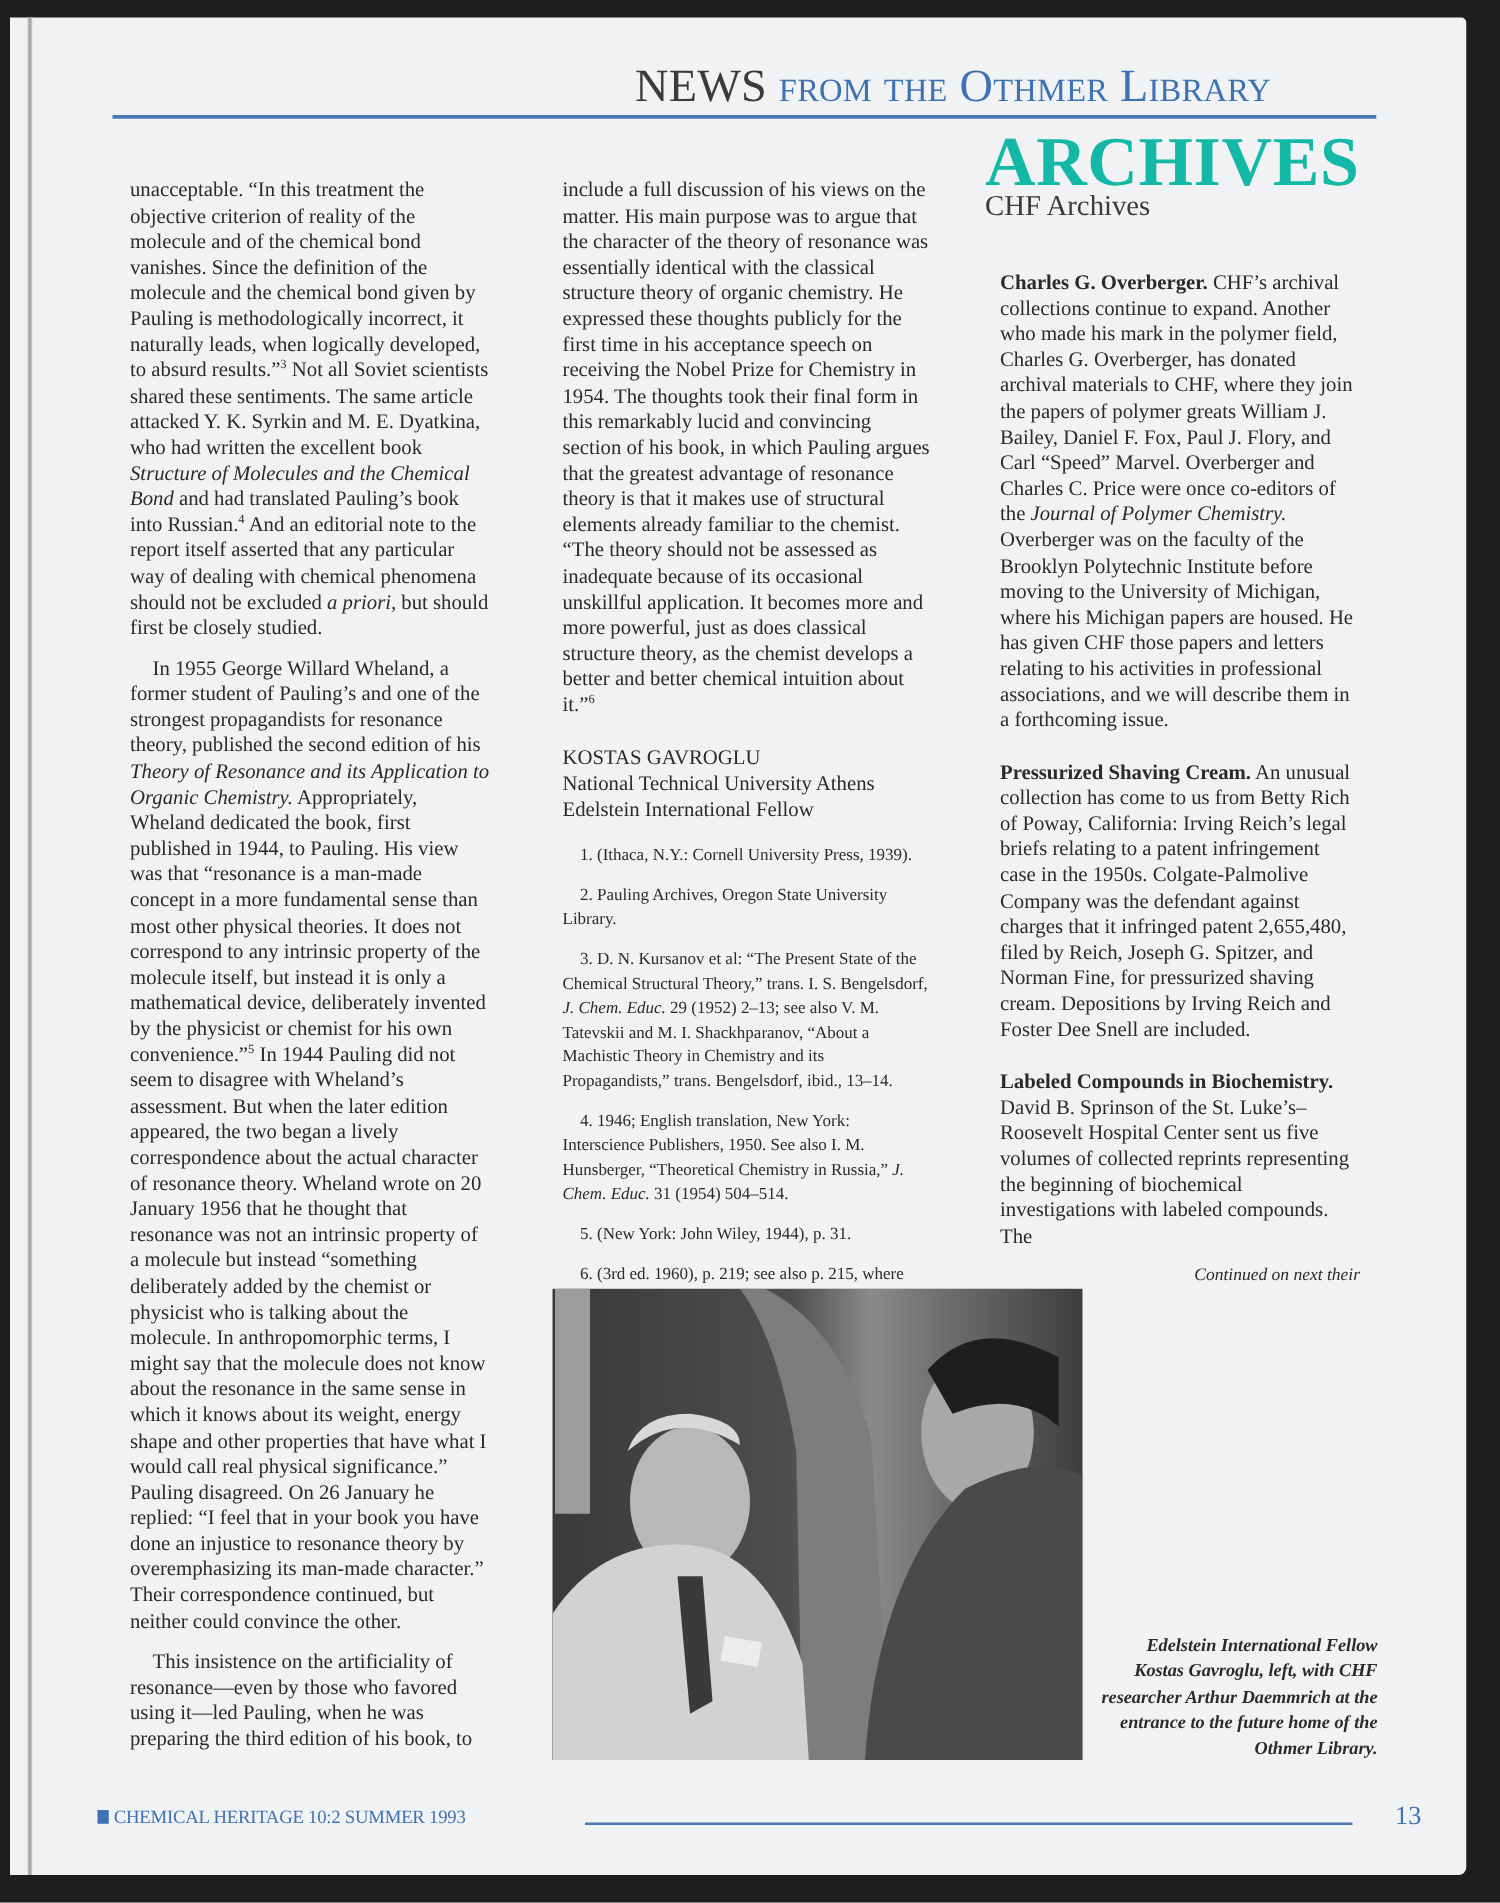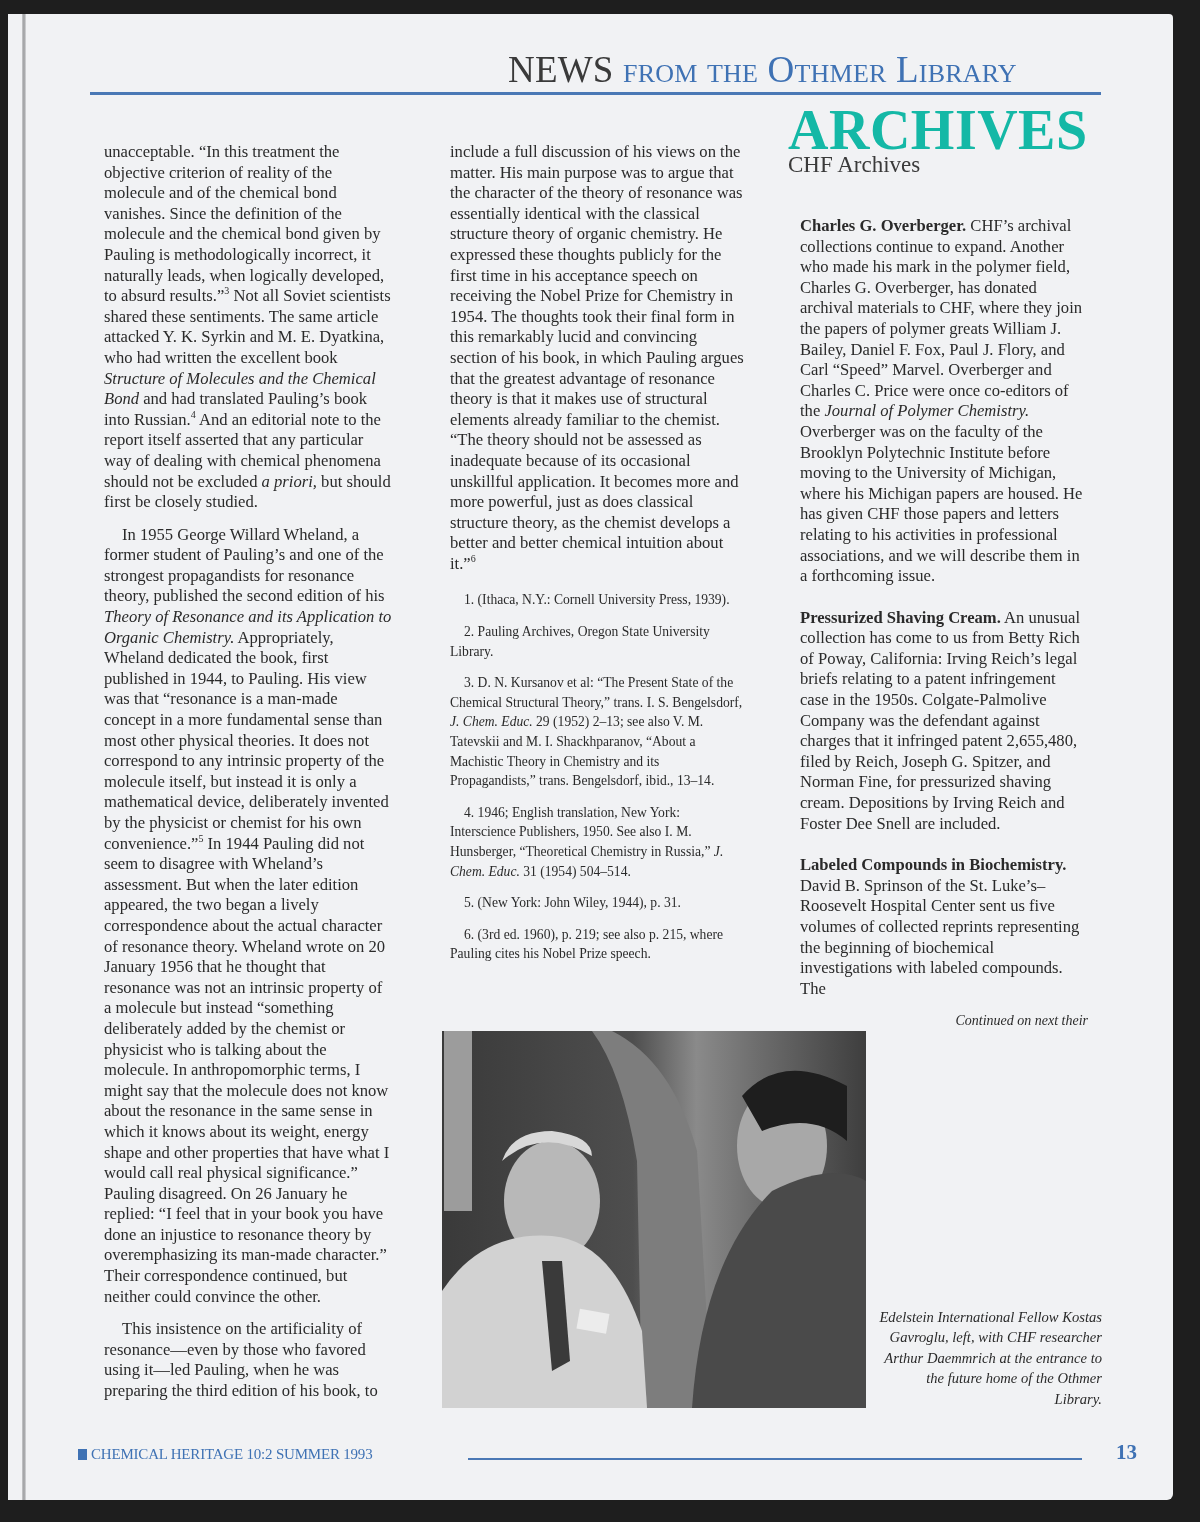--- a/index.html
+++ b/index.html
@@ -45,29 +45,29 @@
   .col3 p.entry { margin-bottom:21px; }
   .cont {
     text-align:right; font-style:italic; font-size:14px; margin-top:8px;
   }
   .photo {
     position:absolute; left:442px; top:1031px; width:424px; height:377px;
     background:#5e5e5e; overflow:hidden;
   }
   .caption {
     position:absolute; left:876px; top:1307px; width:226px; font-size:14.6px;
-    line-height:20.4px; font-style:italic; color:#2a2a2a; text-align:right;
+    line-height:20.4px; font-style:italic; color:#2a2a2a; text-align:right;font-weight:bold;
   }
   .footer-left {
     position:absolute; left:78px; top:1446px; font-size:15px; color:#3f72b4;
     white-space:nowrap; letter-spacing:-0.2px;
   }
   .footer-left .sq { display:inline-block; width:9px; height:11px; background:#3f72b4; margin-right:4px; vertical-align:-1px; }
   .footer-rule { position:absolute; left:468px; top:1458px; width:614px; height:2px; background:#4a78b5; }
-  .footer-page { position:absolute; left:1116px; top:1440px; font-size:21px; font-weight:bold; color:#3f72b4; }
+  .footer-page { position:absolute; left:1116px; top:1440px; font-size:21px; font-weight:normal; color:#3f72b4; }
   sup { font-size:10px; line-height:0; }
 </style>
 </head>
 <body>
 
 <div class="page"></div>
 <div class="gutter"></div>
 
 <div class="hdr">
   <span>NEWS</span>
@@ -79,20 +79,25 @@
 <div class="section-sub">CHF Archives</div>
 
 <div class="col col1">
   <p><span>unacceptable. “In this treatment the objective criterion of reality of the molecule and of the chemical bond vanishes. Since the definition of the molecule and the chemical bond given by Pauling is methodologically incorrect, it naturally leads, when logically developed, to absurd results.”</span><sup>3</sup><span> Not all Soviet scientists shared these sentiments. The same article attacked Y. K. Syrkin and M. E. Dyatkina, who had written the excellent book </span><i>Structure of Molecules and the Chemical Bond</i><span> and had translated Pauling’s book into Russian.</span><sup>4</sup><span> And an editorial note to the report itself asserted that any particular way of dealing with chemical phenomena should not be excluded </span><i>a priori,</i><span> but should first be closely studied.</span></p>
   <p class="indent"><span>In 1955 George Willard Wheland, a former student of Pauling’s and one of the strongest propagandists for resonance theory, published the second edition of his </span><i>Theory of Resonance and its Application to Organic Chemistry.</i><span> Appropriately, Wheland dedicated the book, first published in 1944, to Pauling. His view was that “resonance is a man-made concept in a more fundamental sense than most other physical theories. It does not correspond to any intrinsic property of the molecule itself, but instead it is only a mathematical device, deliberately invented by the physicist or chemist for his own convenience.”</span><sup>5</sup><span> In 1944 Pauling did not seem to disagree with Wheland’s assessment. But when the later edition appeared, the two began a lively correspondence about the actual character of resonance theory. Wheland wrote on 20 January 1956 that he thought that resonance was not an intrinsic property of a molecule but instead “something deliberately added by the chemist or physicist who is talking about the molecule. In anthropomorphic terms, I might say that the molecule does not know about the resonance in the same sense in which it knows about its weight, energy shape and other properties that have what I would call real physical significance.” Pauling disagreed. On 26 January he replied: “I feel that in your book you have done an injustice to resonance theory by overemphasizing its man-made character.” Their correspondence continued, but neither could convince the other.</span></p>
   <p class="indent">This insistence on the artificiality of resonance—even by those who favored using it—led Pauling, when he was preparing the third edition of his book, to</p>
 </div>
 
 <div class="col col2">
   <p><span>include a full discussion of his views on the matter. His main purpose was to argue that the character of the theory of resonance was essentially identical with the classical structure theory of organic chemistry. He expressed these thoughts publicly for the first time in his acceptance speech on receiving the Nobel Prize for Chemistry in 1954. The thoughts took their final form in this remarkably lucid and convincing section of his book, in which Pauling argues that the greatest advantage of resonance theory is that it makes use of structural elements already familiar to the chemist. “The theory should not be assessed as inadequate because of its occasional unskillful application. It becomes more and more powerful, just as does classical structure theory, as the chemist develops a better and better chemical intuition about it.”</span><sup>6</sup></p>
+  <p class="byline">
+    <span>KOSTAS GAVROGLU</span><br>
+    <span>National Technical University Athens</span><br>
+    <span>Edelstein International Fellow</span>
+  </p>
   <div class="notes">
     <p><span>1. (Ithaca, N.Y.: Cornell University Press, 1939).</span></p>
     <p><span>2. Pauling Archives, Oregon State University Library.</span></p>
     <p><span>3. D. N. Kursanov et al: “The Present State of the Chemical Structural Theory,” trans. I. S. Bengelsdorf, </span><i>J. Chem. Educ.</i><span> 29 (1952) 2–13; see also V. M. Tatevskii and M. I. Shackhparanov, “About a Machistic Theory in Chemistry and its Propagandists,” trans. Bengelsdorf, ibid., 13–14.</span></p>
     <p><span>4. 1946; English translation, New York: Interscience Publishers, 1950. See also I. M. Hunsberger, “Theoretical Chemistry in Russia,” </span><i>J. Chem. Educ.</i><span> 31 (1954) 504–514.</span></p>
     <p><span>5. (New York: John Wiley, 1944), p. 31.</span></p>
     <p><span>6. (3rd ed. 1960), p. 219; see also p. 215, where Pauling cites his Nobel Prize speech.</span></p>
   </div>
 </div>
 

